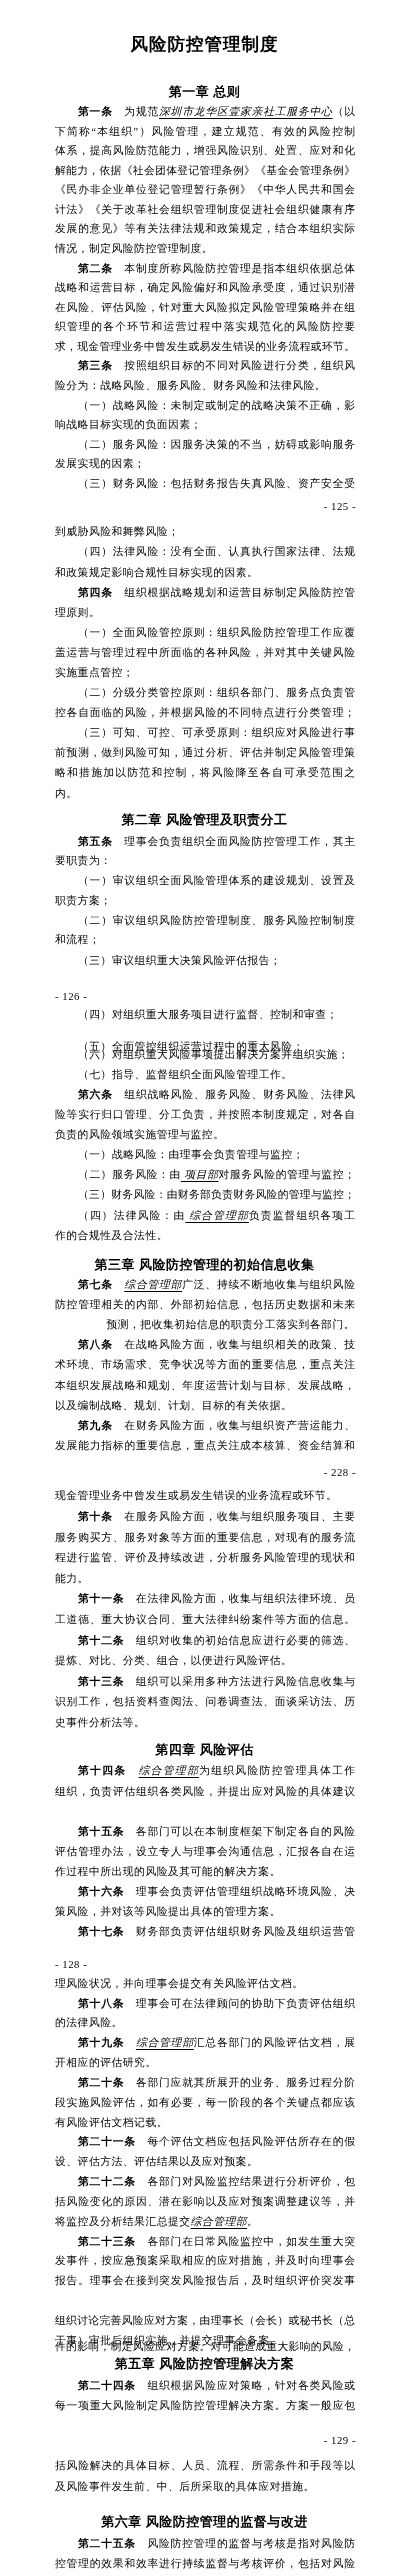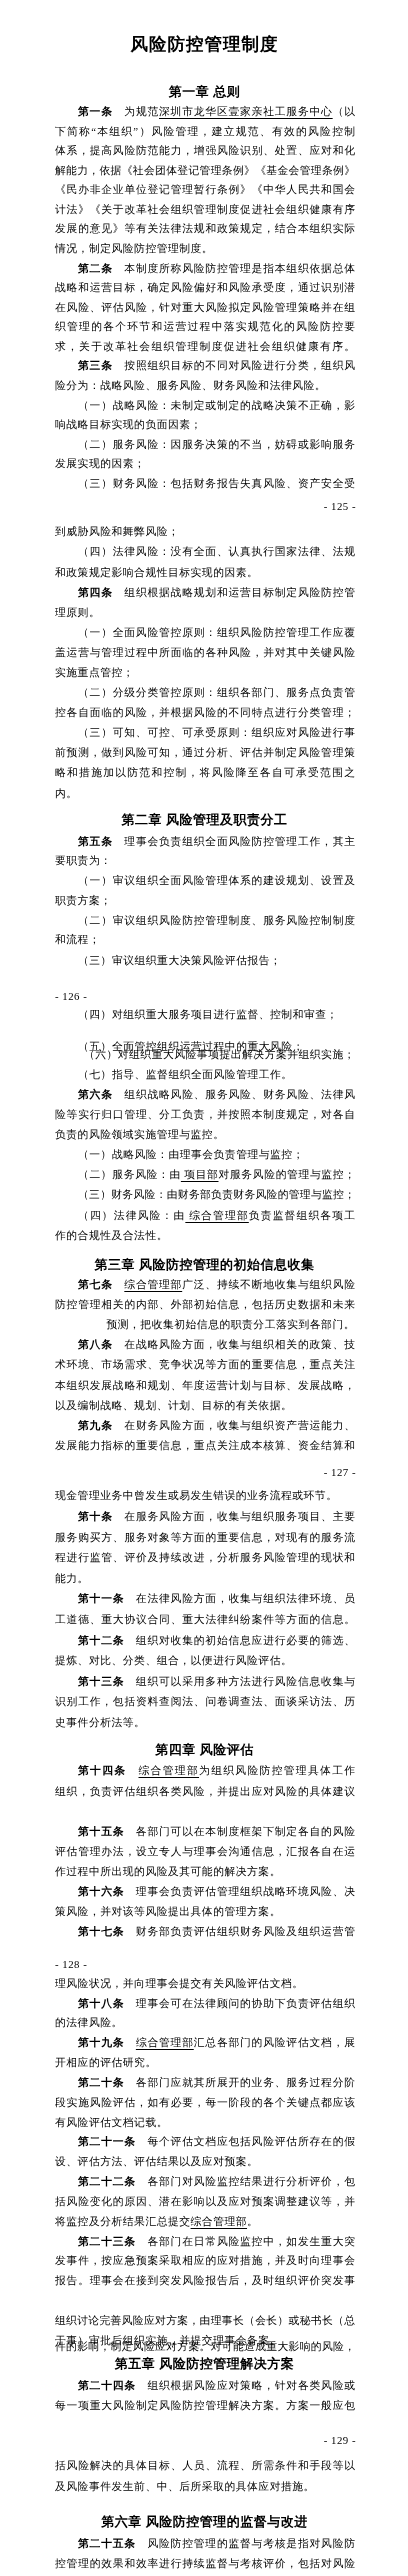--- a/index.html
+++ b/index.html
@@ -7,21 +7,21 @@
         font-family:"Liberation Serif","DejaVu Serif",serif;color:#000;}
   .doc-title{position:absolute;left:0;width:409px;height:23px;line-height:23px;text-align:center;
         font-family:"Liberation Sans","DejaVu Sans",sans-serif;font-weight:700;font-size:17.5px;letter-spacing:1px;}
   .chapter-heading{position:absolute;left:0;width:409px;height:20.6px;line-height:20.6px;text-align:center;
         font-family:"Liberation Sans","DejaVu Sans",sans-serif;font-weight:700;font-size:13px;letter-spacing:0.5px;}
   .body-line{position:absolute;left:55px;width:300px;height:20.6px;line-height:20.6px;
         font-size:10.8px;letter-spacing:0.5px;white-space:normal;}
   .body-line.fill{text-align:justify;text-align-last:justify;text-justify:inter-character;letter-spacing:0;}
   .body-line.ind{text-indent:23px;}
   .seg-b{font-weight:700;}
-  .seg-u{text-decoration:underline;text-underline-offset:2.6px;}
+  .seg-u{text-decoration:underline;text-underline-offset:2.6px;font-style:italic;}
   .page-number{position:absolute;height:20.6px;line-height:20.6px;font-size:10.8px;letter-spacing:0.5px;}
   .page-number.right{right:53px;text-align:right;}
   .page-number.left{left:55px;margin-top:8px;}
 </style>
 </head>
 <body>
 
 <div class="page">
     <div class="doc-title" style="top: 33px;">风险防控管理制度</div>
     <div class="chapter-heading" style="top: 82px;">第一章 总则</div>
@@ -30,21 +30,21 @@
     <div class="body-line fill" style="top: 140px;"><span>体系，提高风险防范能力，增强风险识别、处置、应对和化</span></div>
     <div class="body-line fill" style="top: 160px;"><span>解能力，依据《社会团体登记管理条例》《基金会管理条例》</span></div>
     <div class="body-line fill" style="top: 179px;"><span>《民办非企业单位登记管理暂行条例》《中华人民共和国会</span></div>
     <div class="body-line fill" style="top: 199px;"><span>计法》《关于改革社会组织管理制度促进社会组织健康有序</span></div>
     <div class="body-line fill" style="top: 218px;"><span>发展的意见》等有关法律法规和政策规定，结合本组织实际</span></div>
     <div class="body-line" style="top: 238px;"><span>情况，制定风险防控管理制度。</span></div>
     <div class="body-line fill ind" style="top: 258px;"><span class="seg-b">第二条</span><span>　本制度所称风险防控管理是指本组织依据总体</span></div>
     <div class="body-line fill" style="top: 277px;"><span>战略和运营目标，确定风险偏好和风险承受度，通过识别潜</span></div>
     <div class="body-line fill" style="top: 297px;"><span>在风险、评估风险，针对重大风险拟定风险管理策略并在组</span></div>
     <div class="body-line fill" style="top: 316px;"><span>织管理的各个环节和运营过程中落实规范化的风险防控要</span></div>
-    <div class="body-line fill" style="top: 336px;"><span>求，关于改革社会组织管理制度促进社会组织健康有序。</span></div>
+    <div class="body-line fill" style="top: 336px;"><span>求，现金管理业务中曾发生或易发生错误的业务流程或环节。</span></div>
     <div class="body-line fill ind" style="top: 355px;"><span class="seg-b">第三条</span><span>　按照组织目标的不同对风险进行分类，组织风</span></div>
     <div class="body-line" style="top: 375px;"><span>险分为：战略风险、服务风险、财务风险和法律风险。</span></div>
     <div class="body-line fill ind" style="top: 395px;"><span>（一）战略风险：未制定或制定的战略决策不正确，影</span></div>
     <div class="body-line" style="top: 414px;"><span>响战略目标实现的负面因素；</span></div>
     <div class="body-line fill ind" style="top: 434px;"><span>（二）服务风险：因服务决策的不当，妨碍或影响服务</span></div>
     <div class="body-line" style="top: 453px;"><span>发展实现的因素；</span></div>
     <div class="body-line fill ind" style="top: 473px;"><span>（三）财务风险：包括财务报告失真风险、资产安全受</span></div>
     <div class="page-number right" style="top: 496px;">- 125 -</div>
     <div class="body-line" style="top: 521px;"><span>到威胁风险和舞弊风险；</span></div>
     <div class="body-line fill ind" style="top: 541px;"><span>（四）法律风险：没有全面、认真执行国家法律、法规</span></div>
@@ -64,41 +64,41 @@
     <div class="body-line fill ind" style="top: 831px;"><span class="seg-b">第五条</span><span>　理事会负责组织全面风险防控管理工作，其主</span></div>
     <div class="body-line" style="top: 850px;"><span>要职责为：</span></div>
     <div class="body-line fill ind" style="top: 870px;"><span>（一）审议组织全面风险管理体系的建设规划、设置及</span></div>
     <div class="body-line" style="top: 890px;"><span>职责方案；</span></div>
     <div class="body-line fill ind" style="top: 910px;"><span>（二）审议组织风险防控管理制度、服务风险控制制度</span></div>
     <div class="body-line" style="top: 929px;"><span>和流程；</span></div>
     <div class="body-line ind" style="top: 950px;"><span>（三）审议组织重大决策风险评估报告；</span></div>
     <div class="page-number left" style="top: 978px;">- 126 -</div>
     <div class="body-line ind" style="top: 1004px;"><span>（四）对组织重大服务项目进行监督、控制和审查；</span></div>
     <div class="body-line ind" style="top: 1024px; margin-top: 12px;"><span>（五）全面管控组织运营过程中的重大风险；</span></div>
-    <div class="body-line ind" style="top: 1044px; text-align: right;"><span>（六）对组织重大风险事项提出解决方案并组织实施；</span></div>
+    <div class="body-line ind" style="top: 1044px;"><span>（六）对组织重大风险事项提出解决方案并组织实施；</span></div>
     <div class="body-line ind" style="top: 1064px;"><span>（七）指导、监督组织全面风险管理工作。</span></div>
     <div class="body-line fill ind" style="top: 1084px;"><span class="seg-b">第六条</span><span>　组织战略风险、服务风险、财务风险、法律风</span></div>
     <div class="body-line fill" style="top: 1104px;"><span>险等实行归口管理、分工负责，并按照本制度规定，对各自</span></div>
     <div class="body-line" style="top: 1124px;"><span>负责的风险领域实施管理与监控。</span></div>
     <div class="body-line ind" style="top: 1144px;"><span>（一）战略风险：由理事会负责管理与监控；</span></div>
     <div class="body-line fill ind" style="top: 1164px;"><span>（二）服务风险：由</span><span class="seg-u"> 项目部</span><span>对服务风险的管理与监控；</span></div>
     <div class="body-line fill ind" style="top: 1184px;"><span>（三）财务风险：由财务部负责财务风险的管理与监控；</span></div>
     <div class="body-line fill ind" style="top: 1205px;"><span>（四）法律风险：由</span><span class="seg-u"> 综合管理部</span><span>负责监督组织各项工</span></div>
     <div class="body-line" style="top: 1225px;"><span>作的合规性及合法性。</span></div>
     <div class="chapter-heading" style="top: 1255px;">第三章 风险防控管理的初始信息收集</div>
     <div class="body-line fill ind" style="top: 1274px;"><span class="seg-b">第七条</span><span>　</span><span class="seg-u">综合管理部</span><span>广泛、持续不断地收集与组织风险</span></div>
     <div class="body-line fill" style="top: 1294px;"><span>防控管理相关的内部、外部初始信息，包括历史数据和未来</span></div>
     <div class="body-line" style="top: 1314px; text-align: right;"><span>预测，把收集初始信息的职责分工落实到各部门。</span></div>
     <div class="body-line fill ind" style="top: 1334px;"><span class="seg-b">第八条</span><span>　在战略风险方面，收集与组织相关的政策、技</span></div>
     <div class="body-line fill" style="top: 1354px;"><span>术环境、市场需求、竞争状况等方面的重要信息，重点关注</span></div>
     <div class="body-line fill" style="top: 1375px;"><span>本组织发展战略和规划、年度运营计划与目标、发展战略，</span></div>
     <div class="body-line" style="top: 1395px;"><span>以及编制战略、规划、计划、目标的有关依据。</span></div>
     <div class="body-line fill ind" style="top: 1415px;"><span class="seg-b">第九条</span><span>　在财务风险方面，收集与组织资产营运能力、</span></div>
     <div class="body-line fill" style="top: 1435px;"><span>发展能力指标的重要信息，重点关注成本核算、资金结算和</span></div>
-    <div class="page-number right" style="top: 1462px;">- 127 -</div>
+    <div class="page-number right" style="top: 1462px;">- 228 -</div>
     <div class="body-line" style="top: 1485px;"><span>现金管理业务中曾发生或易发生错误的业务流程或环节。</span></div>
     <div class="body-line fill ind" style="top: 1506px;"><span class="seg-b">第十条</span><span>　在服务风险方面，收集与组织服务项目、主要</span></div>
     <div class="body-line fill" style="top: 1527px;"><span>服务购买方、服务对象等方面的重要信息，对现有的服务流</span></div>
     <div class="body-line fill" style="top: 1547px;"><span>程进行监管、评价及持续改进，分析服务风险管理的现状和</span></div>
     <div class="body-line" style="top: 1568px;"><span>能力。</span></div>
     <div class="body-line fill ind" style="top: 1588px;"><span class="seg-b">第十一条</span><span>　在法律风险方面，收集与组织法律环境、员</span></div>
     <div class="body-line fill" style="top: 1609px;"><span>工道德、重大协议合同、重大法律纠纷案件等方面的信息。</span></div>
     <div class="body-line fill ind" style="top: 1630px;"><span class="seg-b">第十二条</span><span>　组织对收集的初始信息应进行必要的筛选、</span></div>
     <div class="body-line" style="top: 1650px;"><span>提炼、对比、分类、组合，以便进行风险评估。</span></div>
     <div class="body-line fill ind" style="top: 1671px;"><span class="seg-b">第十三条</span><span>　组织可以采用多种方法进行风险信息收集与</span></div>

